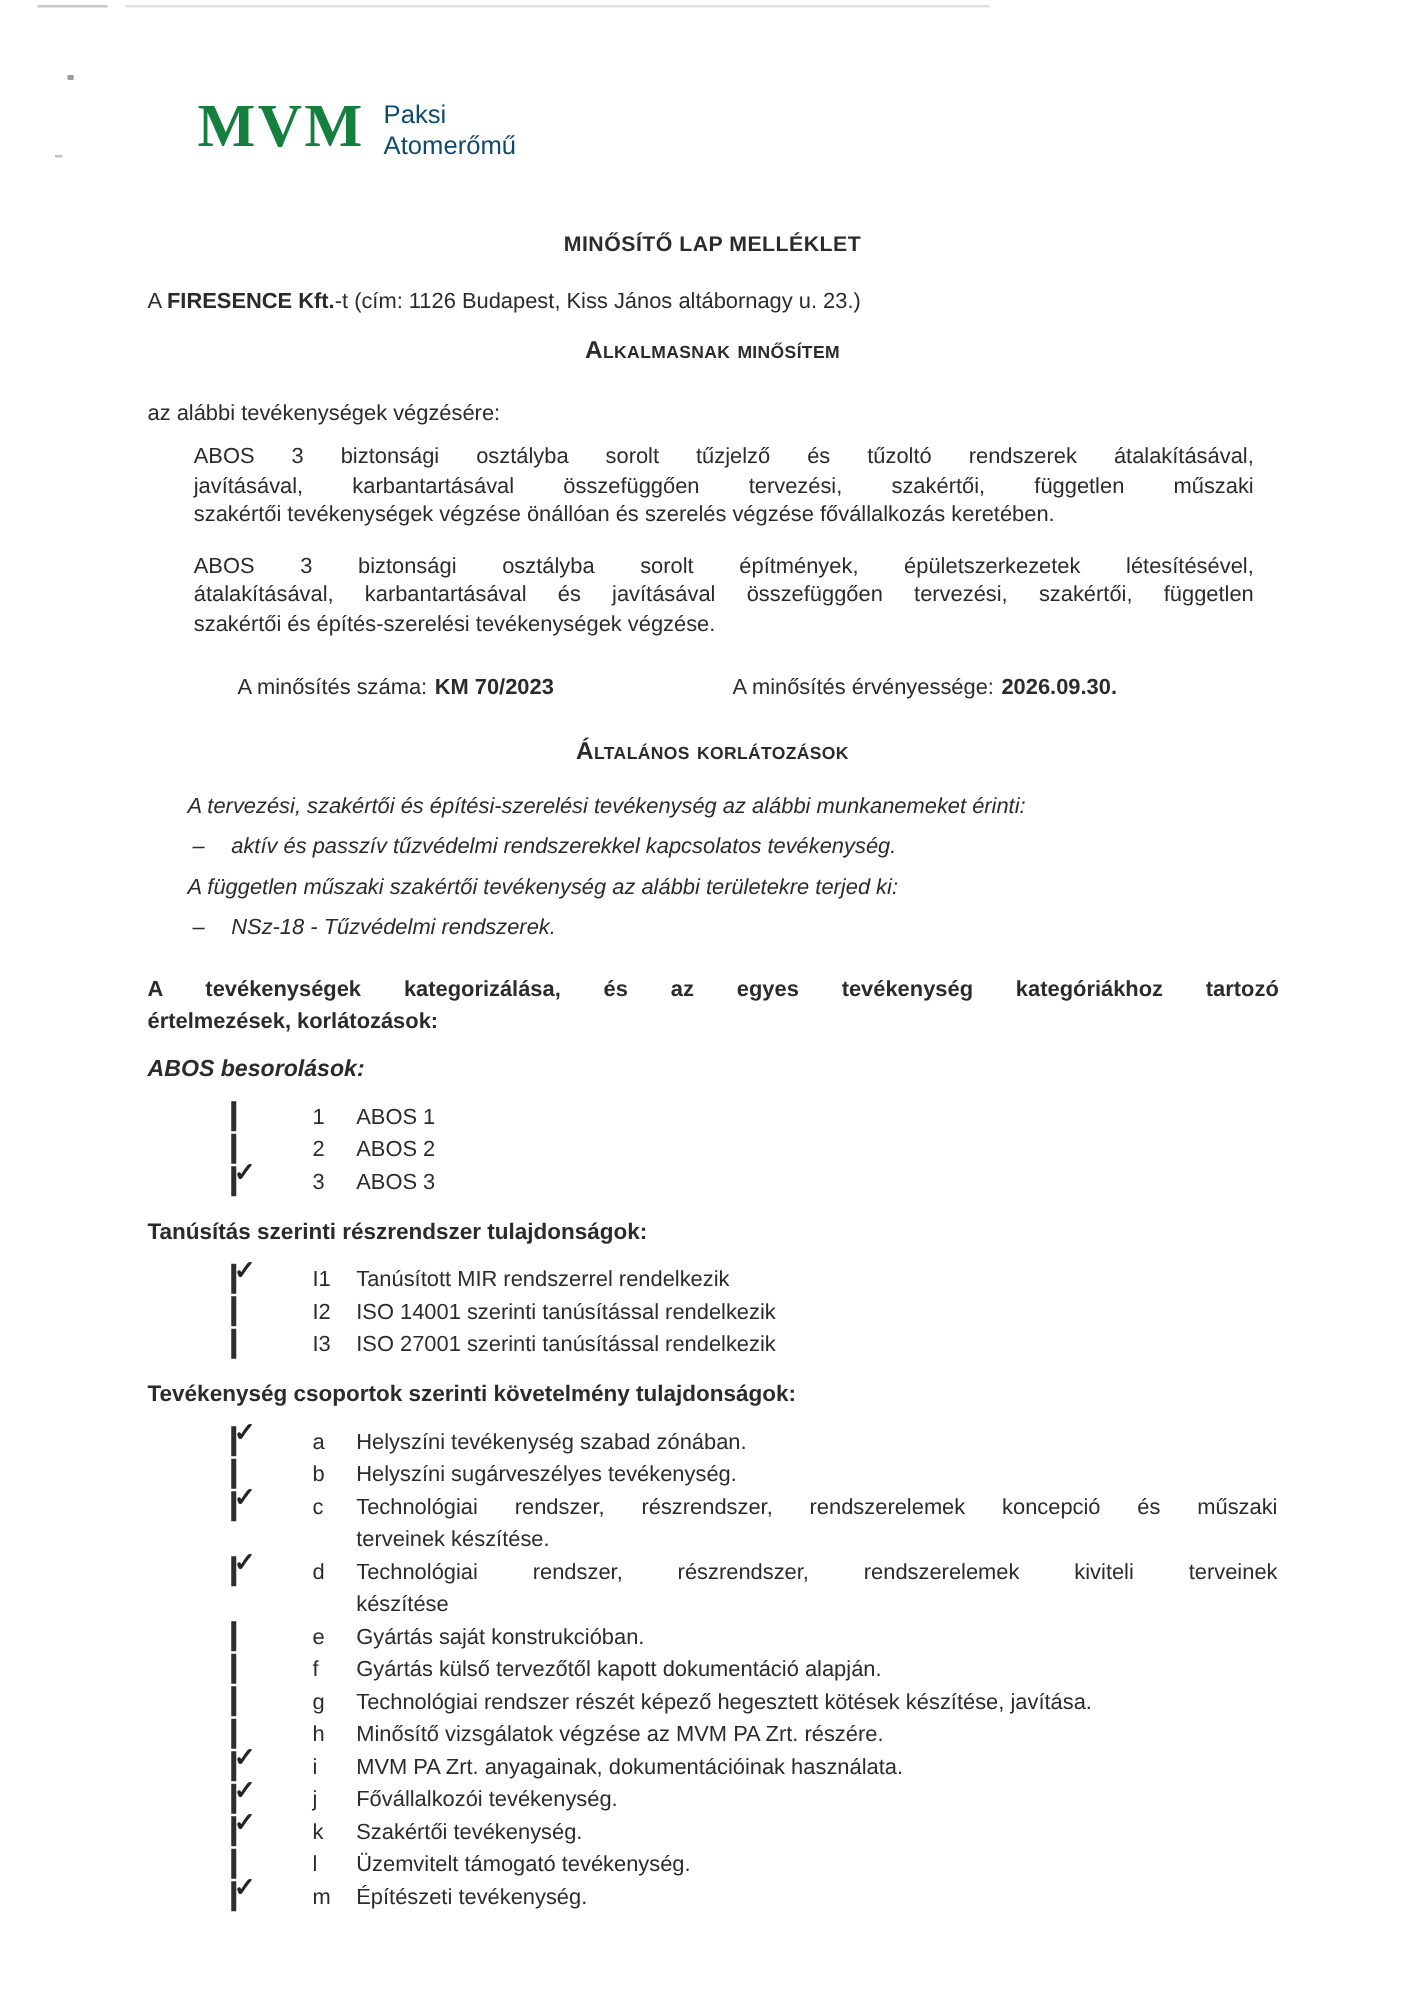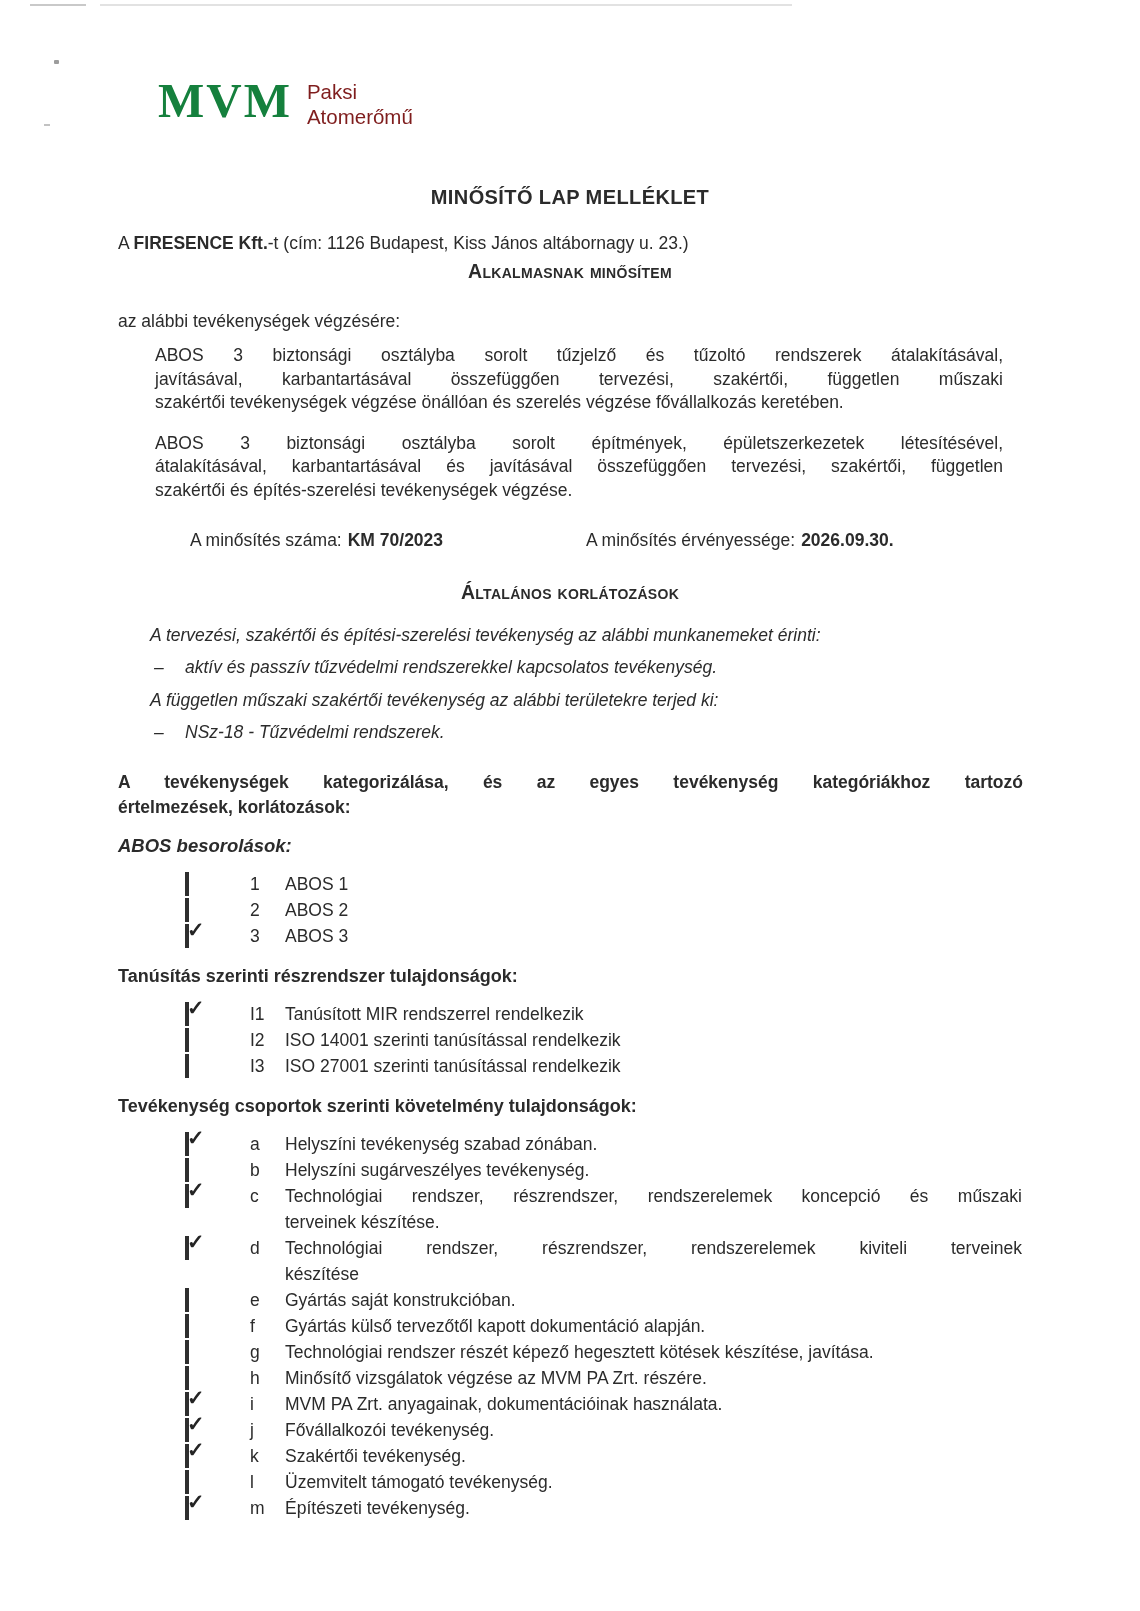--- a/index.html
+++ b/index.html
@@ -9,27 +9,27 @@
   }
   
   .art-line1 {position:absolute; left:30px; top:4px; width:56px; height:2px; background:#c9c9c9;}
   .art-line2 {position:absolute; left:100px; top:4px; width:692px; height:2px; background:#e2e2e2;}
   .speck1 {position:absolute; left:54px; top:60px; width:5px; height:4px; background:#9c9c9c; border-radius:1px;}
   .speck2 {position:absolute; left:44px; top:124px; width:6px; height:2px; background:#c2c2c2;}
 
   
   .logo {position:absolute; left:158px; top:78px; display:flex; gap:15px; align-items:flex-start;}
   .logo-mvm {font-size:49px; font-weight:800; color:#15803d; letter-spacing:2px; line-height:0.95; font-family:Liberation Serif, serif;}
-  .logo-sub {color:#7f1d1d; font-size:20.5px; line-height:1.2; padding-top:2px; font-weight:500;}
+  .logo-sub {color:#0c4a6e; font-size:20.5px; line-height:1.2; padding-top:2px; font-weight:500;}
 
   .doc {padding-top:186px;}
-  .title {text-align:center; font-weight:700; font-size:20px; letter-spacing:0.4px;}
+  .title {text-align:center; font-weight:700; font-size:17px; letter-spacing:0.4px;}
   .addressee {margin:24px 0 0 118px;}
   .b {font-weight:700;}
-  .heading-sc {text-align:center; font-weight:700; font-variant:small-caps; font-size:19.5px; margin-top:6px; letter-spacing:0.3px;}
+  .heading-sc {text-align:center; font-weight:700; font-variant:small-caps; font-size:19.5px; margin-top:18px; letter-spacing:0.3px;}
   .intro {margin:28px 0 0 118px;}
 
   .p-ind {margin:12px 0 0 155px; width:848px; line-height:23.5px;}
   .p-ind + .p-ind {margin-top:17px;}
   .jline {display:block; text-align:justify; text-align-last:justify;}
   .lline {display:block;}
 
   .qual {margin:28px 0 16px 190px; display:flex;}
   .qual-first {width:396px;}
   .qv {font-weight:700; margin-left:6px;}

